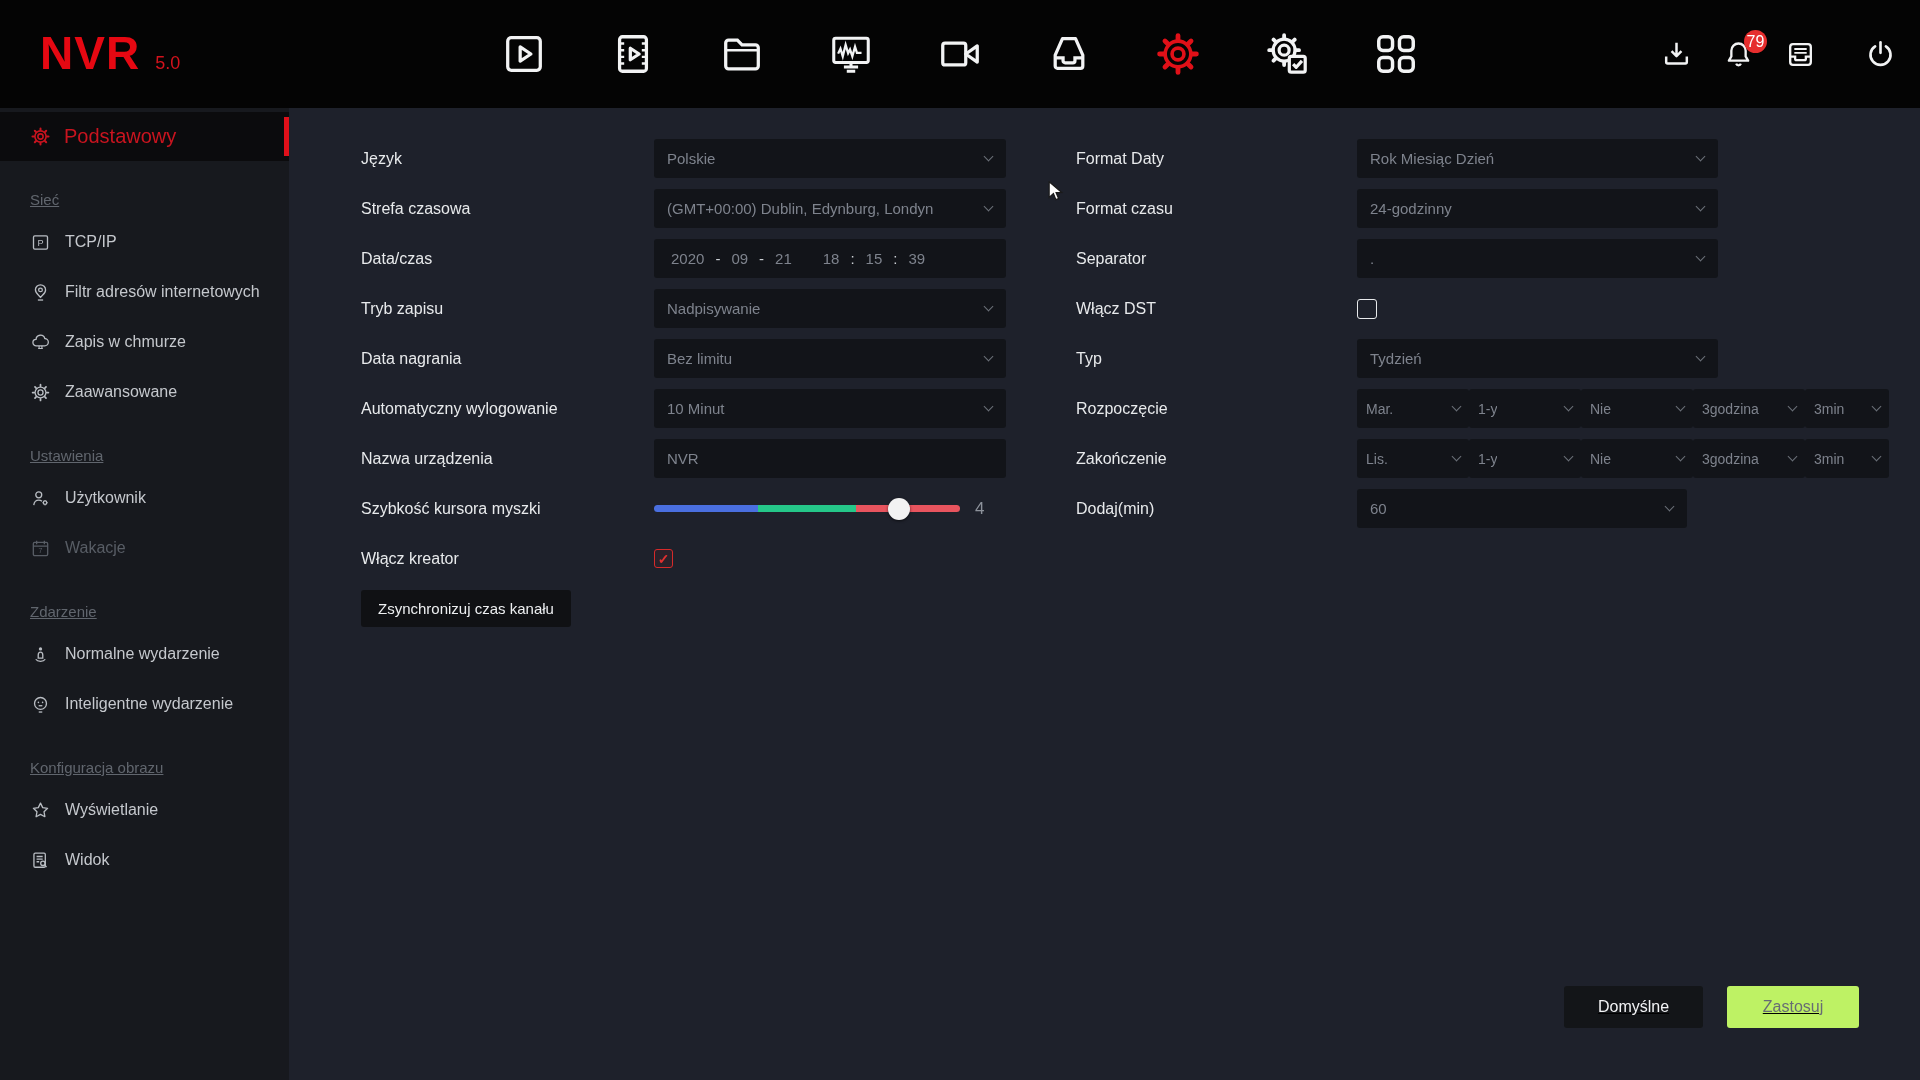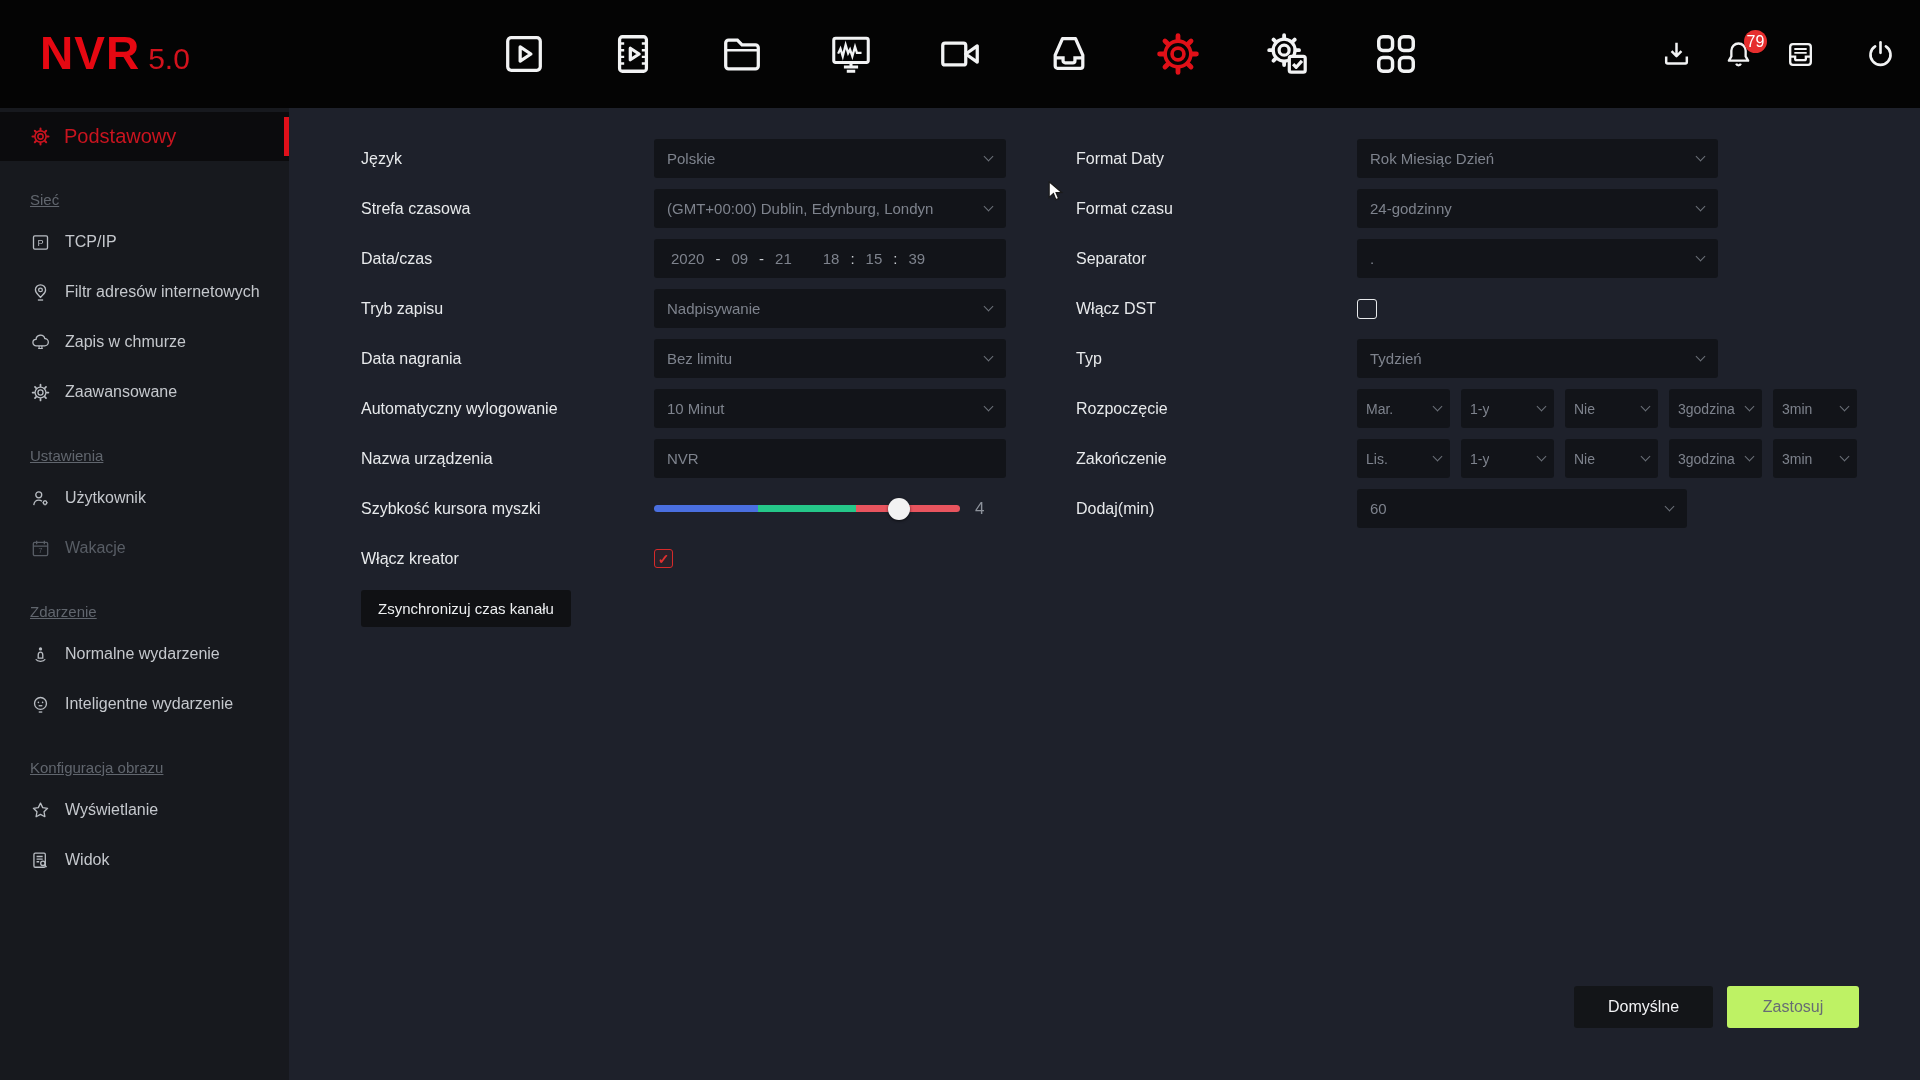--- a/index.html
+++ b/index.html
@@ -2,21 +2,21 @@
 <html><head>
 <meta charset="utf-8">
 <style>
   * { margin:0; padding:0; box-sizing:border-box; }
   html,body { width:1920px; height:1080px; overflow:hidden; background:#1e212b;
               font-family:"Liberation Sans", sans-serif; }
   
   .topbar { position:absolute; left:0; top:0; width:1920px; height:108px; background:#040404; z-index:5; }
   .logo { position:absolute; left:40px; top:26px; display:flex; align-items:baseline; cursor:default; }
   .logo .nvr { color:#e60812; font-size:46px; font-weight:bold; letter-spacing:1px; }
-  .logo .ver { color:#d3121c; font-size:30px; margin-left:8px; }
+  .logo .ver { color:#d3121c; font-size:18px; margin-left:15px; }
   .nav-icons { position:absolute; left:50%; top:0; transform:translateX(-50%); height:108px;
                display:flex; align-items:center; gap:55px; }
   .nav-ic { width:54px; height:54px; display:flex; align-items:center; justify-content:center; color:#f2f3f4; cursor:pointer; }
   .nav-ic svg { width:46px; height:46px; }
   .nav-ic.active { color:#e01018; }
   .right-icons { position:absolute; right:22px; top:0; height:108px; display:flex; align-items:center; gap:26px; }
   .right-ic { position:relative; width:36px; height:36px; display:flex; align-items:center; justify-content:center; color:#f2f3f4; cursor:pointer; }
   .right-ic svg { width:33px; height:33px; }
   .right-ic.power { margin-left:18px; }
   .badge { position:absolute; top:-6px; right:-11px; min-width:23px; height:23px; border-radius:12px;
@@ -42,21 +42,21 @@
   .frow { height:39px; margin-bottom:11px; display:flex; align-items:center; }
   .flabel { font-size:16px; color:#e8eaec; cursor:default; }
   .form-col.left  .flabel { width:293px; }
   .form-col.right .flabel { width:281px; }
   .select, .tfield { position:relative; height:39px; background:#121419; border-radius:3px;
                      display:flex; align-items:center; padding:0 30px 0 13px; color:#7e838d; font-size:15px; cursor:pointer; }
   .select .val { white-space:nowrap; overflow:hidden; }
   .w-main { width:352px; } .w-rmain { width:361px; } .w-dodaj { width:330px; }
   .chev { position:absolute; right:14px; top:14px; width:7px; height:7px;
           border:solid #6b7078; border-width:0 1.6px 1.6px 0; transform:rotate(45deg); }
-  .sm { width:93px; margin-right:11px; padding:0 18px 0 9px; font-size:14px; }
+  .sm { width:112px; padding:0 18px 0 9px; font-size:14px; }
   .sm .chev { right:9px; }
   .sm.last { width:84px; margin-right:0; }
   .dtfield { width:352px; height:39px; background:#121419; border-radius:3px; display:flex;
              align-items:center; padding:0 10px; color:#7e838d; font-size:15px; cursor:pointer; }
   .dtfield .seg { margin:0 7px; } .dtfield .sep { color:#ccd0d5; margin:0 4px; }
   .dtfield .timegap { margin-left:24px; }
   .tinput { width:352px; height:39px; background:#121419; border:none; border-radius:3px;
             color:#7e838d; font-size:15px; padding:0 13px; font-family:"Liberation Sans",sans-serif; outline:none; }
   
   .slider-wrap { display:flex; align-items:center; }
@@ -65,21 +65,21 @@
   .knob { position:absolute; left:80%; top:50%; transform:translate(-50%,-50%); width:22px; height:22px;
           border-radius:50%; background:#f2f2f2; box-shadow:0 1px 3px rgba(0,0,0,.6); cursor:grab; }
   .slider-val { margin-left:15px; color:#8d929b; font-size:17px; }
   
   .cb { width:20px; height:20px; border-radius:3px; cursor:pointer; display:flex; align-items:center; justify-content:center; }
   .cb.checked { width:19px; height:19px; border:1.6px solid #d62a2a; background:rgba(214,42,42,.07); color:#e03030; font-size:14px; font-weight:bold; }
   .cb.empty { border:1.6px solid #e8eaec; background:transparent; }
   
   .sync-btn { height:37px; padding:0 17px; background:#101114; border:none; border-radius:3px;
               color:#edeff1; font-size:15px; font-family:"Liberation Sans",sans-serif; cursor:pointer; }
-  .footer { position:absolute; right:61px; bottom:52px; display:flex; gap:14px; }
+  .footer { position:absolute; right:61px; bottom:52px; display:flex; gap:24px;text-decoration:underline; }
   .btn { height:42px; border:none; border-radius:3px; font-size:16px; font-family:"Liberation Sans",sans-serif; cursor:pointer; }
   .btn.default { width:139px; background:#131518; color:#f2f3f5; }
   .btn.apply   { width:132px; background:#bef264; color:#676c74; }
   
   .cursor { position:absolute; left:1047px; top:181px; z-index:20; pointer-events:none; }
   svg { display:block; }
 </style>
 </head>
 <body>
 

